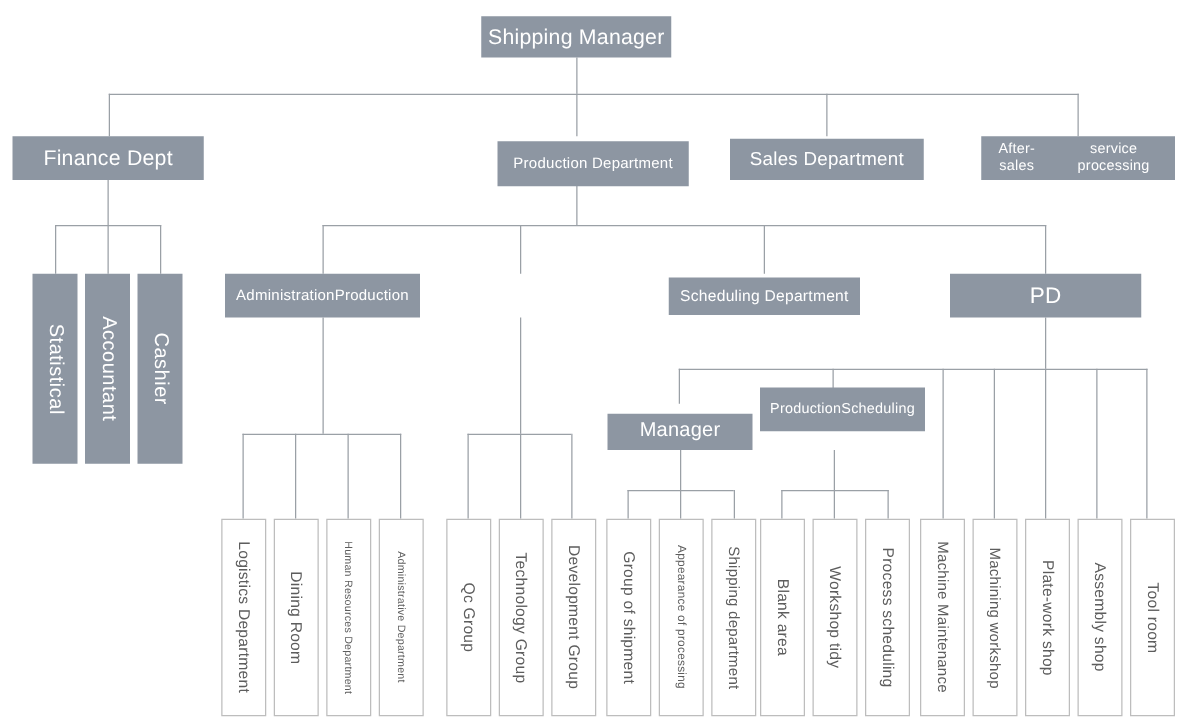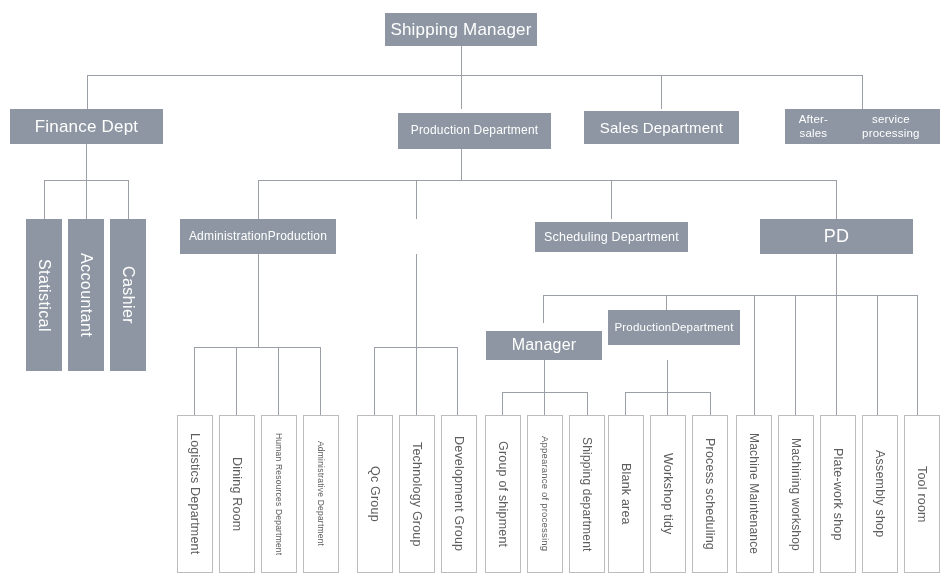--- a/index.html
+++ b/index.html
@@ -172,21 +172,21 @@
   <div class="gbox" style="left:760px;top:219px;width:153px;height:35px;font-size:18px;">
     <span>PD</span>
   </div>
 
   <div class="gbox" style="left:486px;top:331px;width:116px;height:29px;font-size:16px;">
     <span>Manager</span>
   </div>
 
   <div class="gbox lines" style="left:608px;top:310px;width:132px;height:35px;font-size:11.5px;">
     <span>Production</span>
-    <span>Department</span>
+    <span>Scheduling</span>
   </div>
 
   <div class="wbox" style="left:177px;top:415px;width:36px;height:158px;font-size:12.5px;">
     <span>Logistics Department</span>
   </div>
   <div class="wbox" style="left:219px;top:415px;width:36px;height:158px;font-size:12.5px;">
     <span>Dining Room</span>
   </div>
   <div class="wbox" style="left:261px;top:415px;width:36px;height:158px;font-size:8.5px;">
     <span>Human Resources Department</span>

